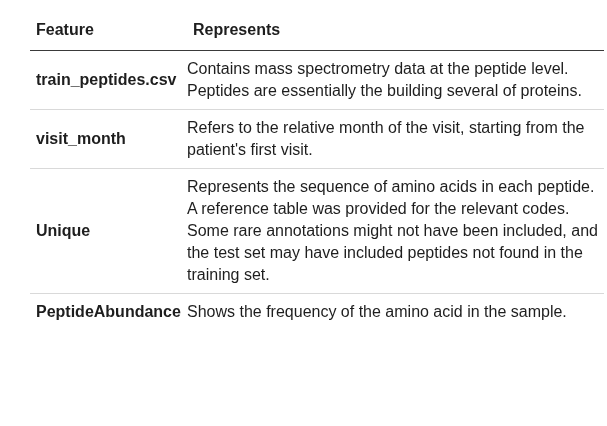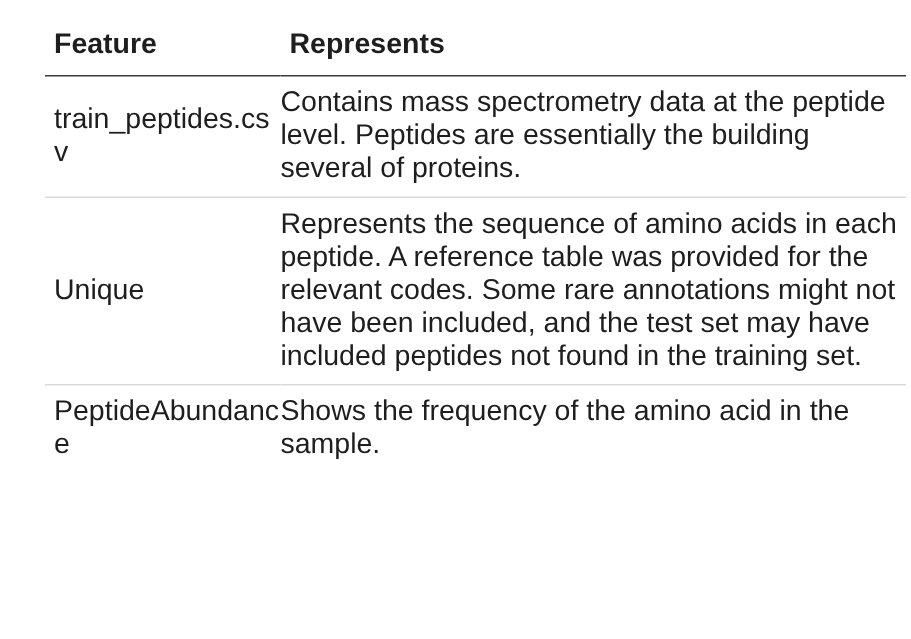--- a/index.html
+++ b/index.html
@@ -16,39 +16,39 @@
   }
   table.feature-table {
     border-collapse: collapse;
     table-layout: fixed;
     width: 574px;
     margin: 13px 3px 0 30px;
   }
   th, td {
     text-align: left;
     vertical-align: middle;
-    font-size: 19px;
+    font-size: 16px;
     line-height: 22px;
     color: var(--text, #1e1e1e);
     word-wrap: break-word;
   }
   th {
     font-weight: 700;
     padding: 6px 0 9px 6px;
     border-bottom: 1.5px solid var(--header-border, #3a3a3a);
   }
   th.col-feature {
     width: 151px; 
   }
   td {
     padding: 7px 0 7px 0;
     border-bottom: 1px solid var(--row-border, #d9d9d9);
   }
   td.feature {
-    font-weight: 400;
+    font-weight: 700;
     padding-left: 6px;
   }
   td.desc {
     padding-right: 6px;
   }
   tbody tr:last-child td {
     border-bottom: none;
   }
 </style>
 </head>
@@ -60,20 +60,24 @@
       <th class="col-feature">Feature</th>
       <th class="col-desc">Represents</th>
     </tr>
   </thead>
   <tbody>
     <tr>
       <td class="feature">train_peptides.csv</td>
       <td class="desc">Contains mass spectrometry data at the peptide level. Peptides are essentially the building several of proteins.</td>
     </tr>
     <tr>
+      <td class="feature">visit_month</td>
+      <td class="desc">Refers to the relative month of the visit, starting from the patient's first visit.</td>
+    </tr>
+    <tr>
       <td class="feature">Unique</td>
       <td class="desc">Represents the sequence of amino acids in each peptide. A reference table was provided for the relevant codes. Some rare annotations might not have been included, and the test set may have included peptides not found in the training set.</td>
     </tr>
     <tr>
       <td class="feature">PeptideAbundance</td>
       <td class="desc">Shows the frequency of the amino acid in the sample.</td>
     </tr>
   </tbody>
 </table>
 

